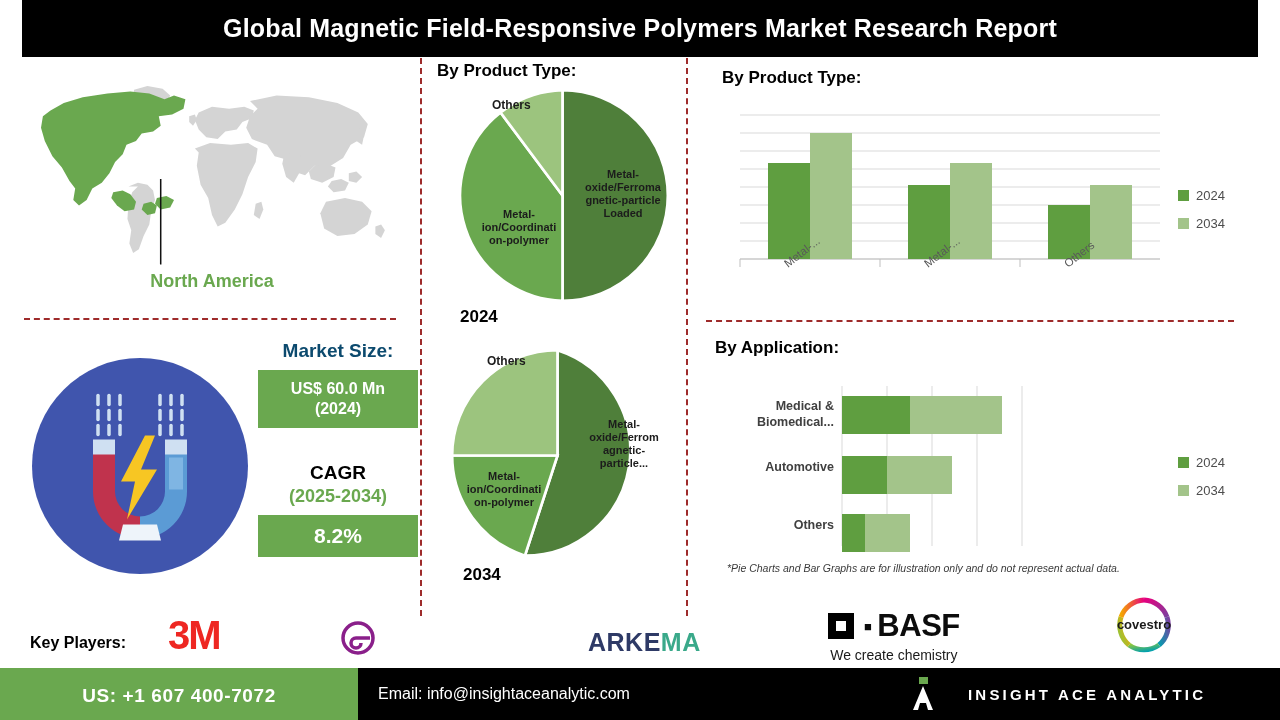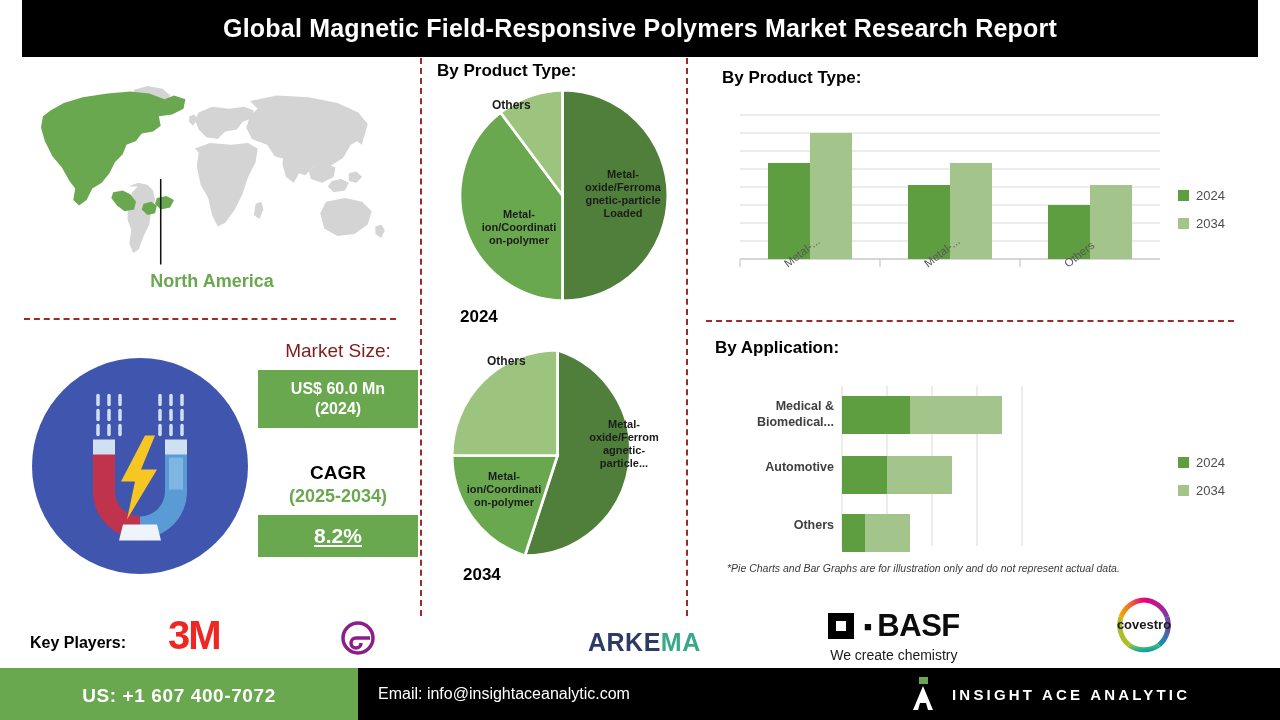--- a/index.html
+++ b/index.html
@@ -29,29 +29,29 @@
   #region-label { font-size:18px; font-weight:bold; color:#000; display:block; }
   #region-value { font-size:18px; font-weight:bold; color:#6aa84f; display:block; margin-top:3px; }
 
   #magnet-circle {
     position:absolute; left:32px; top:358px; width:216px; height:216px;
     border-radius:50%; background:#4055ad;
   }
   #magnet-circle svg { position:absolute; left:50%; top:50%; transform:translate(-50%,-50%); }
 
   #market-block { position:absolute; left:258px; top:340px; width:160px; text-align:center; }
-  .ms-title { font-size:19px; font-weight:normal; color:#7f1d1d; }
+  .ms-title { font-size:19px; font-weight:bold; color:#0c4a6e; }
   .green-box {
     background:#6aa84f; color:#fff; font-weight:bold;
     padding:9px 6px; margin-top:8px; line-height:1.25;
   }
   .ms-value { font-size:16px; }
   .cagr-title { font-size:19px; font-weight:bold; color:#000; margin-top:34px; }
   .cagr-years { font-size:18px; font-weight:bold; color:#6aa84f; margin-top:2px; }
-  .cagr-box { font-size:21px; padding:8px 6px;text-decoration:underline; }
+  .cagr-box { font-size:21px; padding:8px 6px; }
 
   
   .panel-title { font-size:17px; font-weight:bold; color:#000; }
   #pie-title-1 { position:absolute; left:437px; top:61px; }
   #pie1 { position:absolute; left:455px; top:88px; width:215px; height:215px; }
   #pie1-year { position:absolute; left:460px; top:307px; font-size:17px; font-weight:bold; }
   #pie2 { position:absolute; left:450px; top:348px; width:215px; height:215px; }
   #pie2-year { position:absolute; left:463px; top:565px; font-size:17px; font-weight:bold; }
   .pie svg { width:100%; height:100%; }
   .pie-lbl {
@@ -97,21 +97,21 @@
 
   
   #footer { position:absolute; left:0; top:668px; width:1280px; height:52px; background:#000; }
   #footer-green {
     position:absolute; left:0; top:0; width:358px; height:56px; background:#6aa84f;
     display:flex; align-items:center; justify-content:center;
   }
   #footer-phone { color:#fff; font-size:19px; font-weight:bold; letter-spacing:.6px; }
   #footer-email { position:absolute; left:378px; top:0; height:52px; display:flex; align-items:center;
                   color:#fff; font-size:16px; }
-  #footer-brand { position:absolute; left:910px; top:0; height:52px; display:flex; align-items:center; gap:16px; }
+  #footer-brand { position:absolute; left:910px; top:0; height:52px; display:flex; align-items:center; gap:32px; }
   #brand-name { color:#fff; font-size:15px; font-weight:bold; letter-spacing:3.2px; }
 </style>
 </head>
 <body>
 
 <div id="header-bar">
   <span id="header-title">Global Magnetic Field-Responsive Polymers Market Research Report</span>
 </div>
 
 <div class="vdash" style="left:420px; top:58px; height:558px;"></div>

